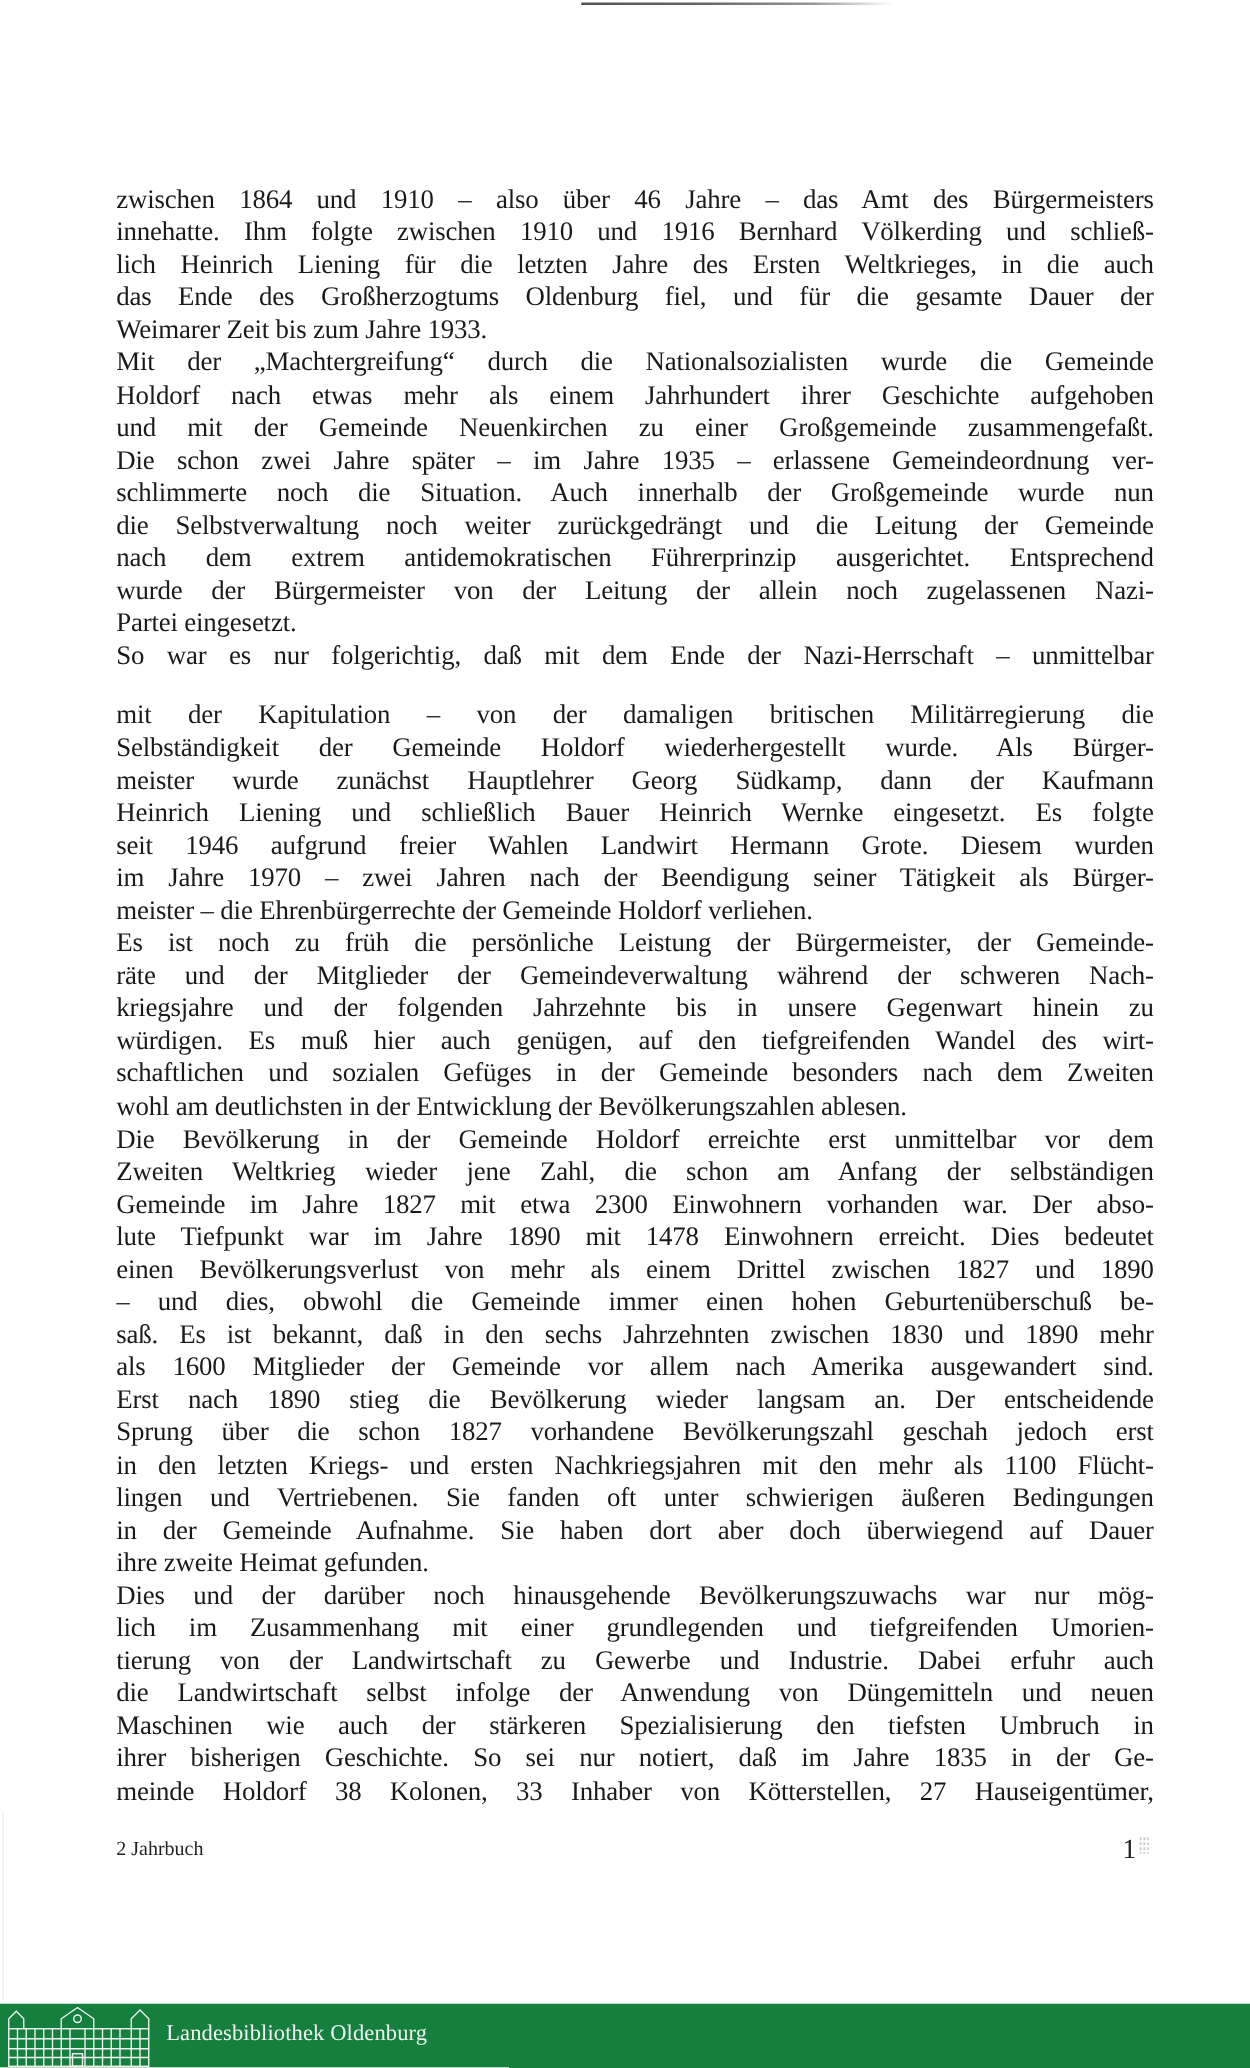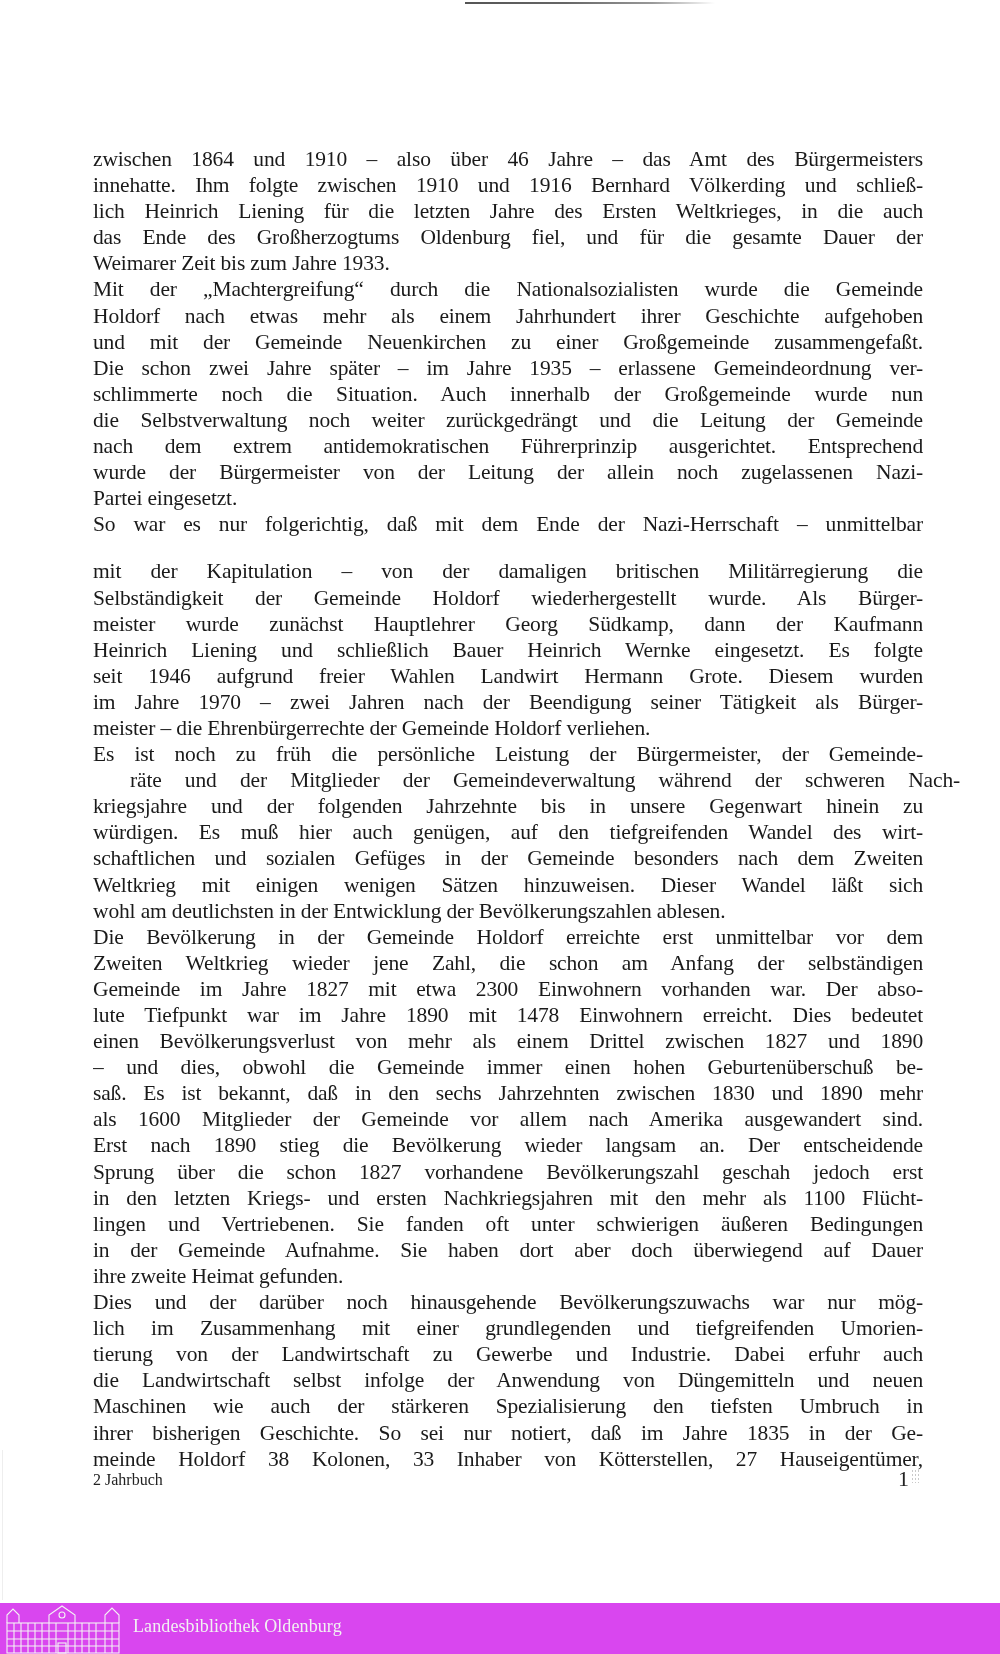--- a/index.html
+++ b/index.html
@@ -68,21 +68,21 @@
       opacity: 0.8;
       vertical-align: top;
       margin-top: 3px;
     }
     .banner {
       position: absolute;
       left: 0;
       top: 1603px;
       width: 1000px;
       height: 51px;
-      background: #d946ef;
+      background: #15803d;
     }
     .banner-logo {
       position: absolute;
       left: 4px;
       top: 2px;
       width: 120px;
       height: 49px;
     }
     .banner-text {
       position: absolute;
@@ -124,25 +124,24 @@
     <span class="line" style="display: block; width: auto; text-align-last: auto;">Partei eingesetzt.</span>
     <span class="line just" style="display: block; width: 830px; text-align-last: justify;">So war es nur folgerichtig, daß mit dem Ende der Nazi-Herrschaft – unmittelbar</span>
     <span class="line just" style="display: block; width: 830px; text-align-last: justify; margin-top: 21px;">mit der Kapitulation – von der damaligen britischen Militärregierung die</span>
     <span class="line just" style="display: block; width: 830px; text-align-last: justify;">Selbständigkeit der Gemeinde Holdorf wiederhergestellt wurde. Als Bürger-</span>
     <span class="line just" style="display: block; width: 830px; text-align-last: justify;">meister wurde zunächst Hauptlehrer Georg Südkamp, dann der Kaufmann</span>
     <span class="line just" style="display: block; width: 830px; text-align-last: justify;">Heinrich Liening und schließlich Bauer Heinrich Wernke eingesetzt. Es folgte</span>
     <span class="line just" style="display: block; width: 830px; text-align-last: justify;">seit 1946 aufgrund freier Wahlen Landwirt Hermann Grote. Diesem wurden</span>
     <span class="line just" style="display: block; width: 830px; text-align-last: justify;">im Jahre 1970 – zwei Jahren nach der Beendigung seiner Tätigkeit als Bürger-</span>
     <span class="line" style="display: block; width: auto; text-align-last: auto;">meister – die Ehrenbürgerrechte der Gemeinde Holdorf verliehen.</span>
     <span class="line just" style="display: block; width: 830px; text-align-last: justify;">Es ist noch zu früh die persönliche Leistung der Bürgermeister, der Gemeinde-</span>
-    <span class="line just" style="display: block; width: 830px; text-align-last: justify; margin-left: 37px;">räte und der Mitglieder der Gemeindeverwaltung während der schweren Nach-</span>
+    <span class="line just" style="display: block; width: 830px; text-align-last: justify;">räte und der Mitglieder der Gemeindeverwaltung während der schweren Nach-</span>
     <span class="line just" style="display: block; width: 830px; text-align-last: justify;">kriegsjahre und der folgenden Jahrzehnte bis in unsere Gegenwart hinein zu</span>
     <span class="line just" style="display: block; width: 830px; text-align-last: justify;">würdigen. Es muß hier auch genügen, auf den tiefgreifenden Wandel des wirt-</span>
     <span class="line just" style="display: block; width: 830px; text-align-last: justify;">schaftlichen und sozialen Gefüges in der Gemeinde besonders nach dem Zweiten</span>
-    <span class="line just" style="display: block; width: 830px; text-align-last: justify;">Weltkrieg mit einigen wenigen Sätzen hinzuweisen. Dieser Wandel läßt sich</span>
     <span class="line" style="display: block; width: auto; text-align-last: auto;">wohl am deutlichsten in der Entwicklung der Bevölkerungszahlen ablesen.</span>
     <span class="line just" style="display: block; width: 830px; text-align-last: justify;">Die Bevölkerung in der Gemeinde Holdorf erreichte erst unmittelbar vor dem</span>
     <span class="line just" style="display: block; width: 830px; text-align-last: justify;">Zweiten Weltkrieg wieder jene Zahl, die schon am Anfang der selbständigen</span>
     <span class="line just" style="display: block; width: 830px; text-align-last: justify;">Gemeinde im Jahre 1827 mit etwa 2300 Einwohnern vorhanden war. Der abso-</span>
     <span class="line just" style="display: block; width: 830px; text-align-last: justify;">lute Tiefpunkt war im Jahre 1890 mit 1478 Einwohnern erreicht. Dies bedeutet</span>
     <span class="line just" style="display: block; width: 830px; text-align-last: justify;">einen Bevölkerungsverlust von mehr als einem Drittel zwischen 1827 und 1890</span>
     <span class="line just" style="display: block; width: 830px; text-align-last: justify;">– und dies, obwohl die Gemeinde immer einen hohen Geburtenüberschuß be-</span>
     <span class="line just" style="display: block; width: 830px; text-align-last: justify;">saß. Es ist bekannt, daß in den sechs Jahrzehnten zwischen 1830 und 1890 mehr</span>
     <span class="line just" style="display: block; width: 830px; text-align-last: justify;">als 1600 Mitglieder der Gemeinde vor allem nach Amerika ausgewandert sind.</span>
     <span class="line just" style="display: block; width: 830px; text-align-last: justify;">Erst nach 1890 stieg die Bevölkerung wieder langsam an. Der entscheidende</span>

